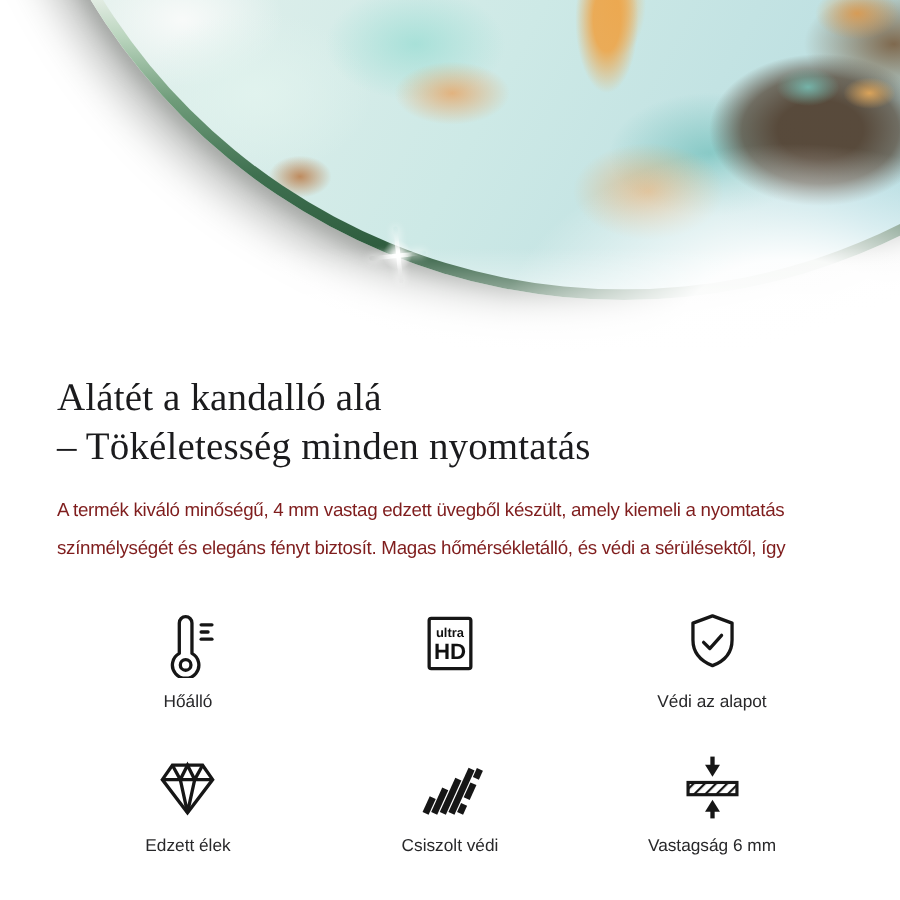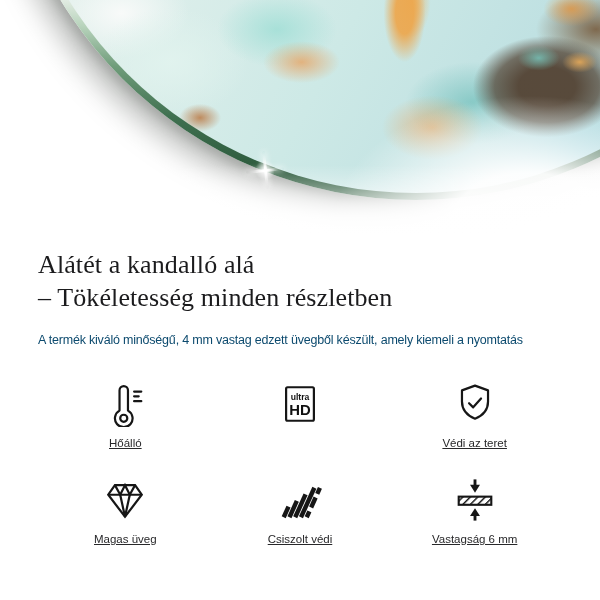--- a/index.html
+++ b/index.html
@@ -41,29 +41,29 @@
   .sparkle .ray-v{position:absolute;top:0;left:17.5px;height:38px;width:3px;border-radius:2px;
     background:linear-gradient(to bottom, rgba(255,255,255,0), #fff 45%, #fff 55%, rgba(255,255,255,0));
     box-shadow:0 0 6px rgba(255,255,255,.9);}
   .sparkle .core{position:absolute;inset:9px;border-radius:50%;
     background:radial-gradient(circle, rgba(255,255,255,.95), rgba(255,255,255,0) 70%);}
 
   
   .content{padding:0 38px;}
   h1{font-family:"Liberation Serif",serif;font-weight:400;font-size:26px;line-height:33px;
      color:#1b1b1d;margin:12px 0 14px 0;letter-spacing:.1px;}
-  .desc{font-size:12.5px;line-height:25px;color:#0c4a6e;letter-spacing:-0.2px;}
+  .desc{font-size:12.5px;line-height:25px;color:#7f1d1d;letter-spacing:-0.2px;}
   .desc div{white-space:nowrap;}
 
   
   .features{display:grid;grid-template-columns:repeat(3,1fr);row-gap:28px;margin-top:28px;}
   .feature{display:flex;flex-direction:column;align-items:center;}
   .ficon{width:46px;height:46px;display:flex;align-items:center;justify-content:flex-end;}
   .ficon svg{display:block;}
-  .flabel{margin-top:10px;font-size:11.5px;color:#28282a;letter-spacing:0;text-decoration:underline;}
+  .flabel{margin-top:10px;font-size:11.5px;color:#28282a;letter-spacing:0;}
   .ico-stroke{fill:none;stroke:#161616;stroke-width:2.3;}
   .round{stroke-linecap:round;stroke-linejoin:round;}
   .svgtxt{font-family:"Liberation Sans",sans-serif;font-weight:700;fill:#111;}
 </style>
 </head>
 <body>
 
 <div class="page">
 
   <div class="hero">
@@ -73,25 +73,26 @@
     <div class="sparkle">
       <span class="ray-h"></span>
       <span class="ray-v"></span>
       <span class="core"></span>
     </div>
   </div>
 
   <div class="content">
     <h1>
       <span>Alátét a kandalló alá</span><br>
-      <span>– Tökéletesség minden részletben</span>
+      <span>– Tökéletesség minden nyomtatás</span>
     </h1>
 
     <div class="desc">
       <div>A termék kiváló minőségű, 4 mm vastag edzett üvegből készült, amely kiemeli a nyomtatás</div>
+      <div>színmélységét és elegáns fényt biztosít. Magas hőmérsékletálló, és védi a sérülésektől, így</div>
     </div>
 
     <div class="features">
 
       <div class="feature">
         <span class="ficon">
           <svg width="46" height="46" viewBox="0 0 48 48">
             <path class="ico-stroke round" d="M18.3,30.9 V9.7 a4.4,4.4 0 0 1 8.8,0 V30.9 a9.2,9.2 0 1 1 -8.8,0 Z"></path>
             <circle class="ico-stroke" cx="22.7" cy="38.9" r="3.7"></circle>
             <line class="ico-stroke round" x1="33.5" y1="11" x2="41" y2="11"></line>
@@ -112,33 +113,33 @@
         </span>
       </div>
 
       <div class="feature">
         <span class="ficon">
           <svg width="46" height="46" viewBox="0 0 48 48">
             <path class="ico-stroke round" d="M24,4.8 L37.6,9.8 V21.5 c0,9.3 -5.8,14.9 -13.6,17.9 C16.6,36.4 10.4,30.8 10.4,21.5 V9.8 Z"></path>
             <path class="ico-stroke round" d="M17.8,23.2 l4.3,4.3 8.2,-9.2"></path>
           </svg>
         </span>
-        <span class="flabel">Védi az teret</span>
+        <span class="flabel">Védi az alapot</span>
       </div>
 
       <div class="feature">
         <span class="ficon">
           <svg width="46" height="46" viewBox="0 0 48 48">
             <path class="ico-stroke" stroke-width="2" d="M13.5,8.5 H34.5 L41.5,18.5 L24,41.5 L6.5,18.5 Z"></path>
             <path class="ico-stroke" stroke-width="2" d="M6.5,18.5 H41.5"></path>
             <path class="ico-stroke" stroke-width="2" d="M13.5,8.5 L19,18.5 L24,8.5 L29,18.5 L34.5,8.5"></path>
             <path class="ico-stroke" stroke-width="2" d="M19,18.5 L24,41.5 L29,18.5"></path>
           </svg>
         </span>
-        <span class="flabel">Magas üveg</span>
+        <span class="flabel">Edzett élek</span>
       </div>
 
       <div class="feature">
         <span class="ficon">
           <svg width="46" height="46" viewBox="0 0 48 48">
             <g stroke="#161616" stroke-width="4.6" stroke-linecap="butt">
               <path d="M7,42 L12,31"></path>
               <path d="M13,42 L20.7,25"></path>
               <path d="M19,42 L29.8,18.2"></path>
               <path d="M25,42 L39,11.2"></path>

